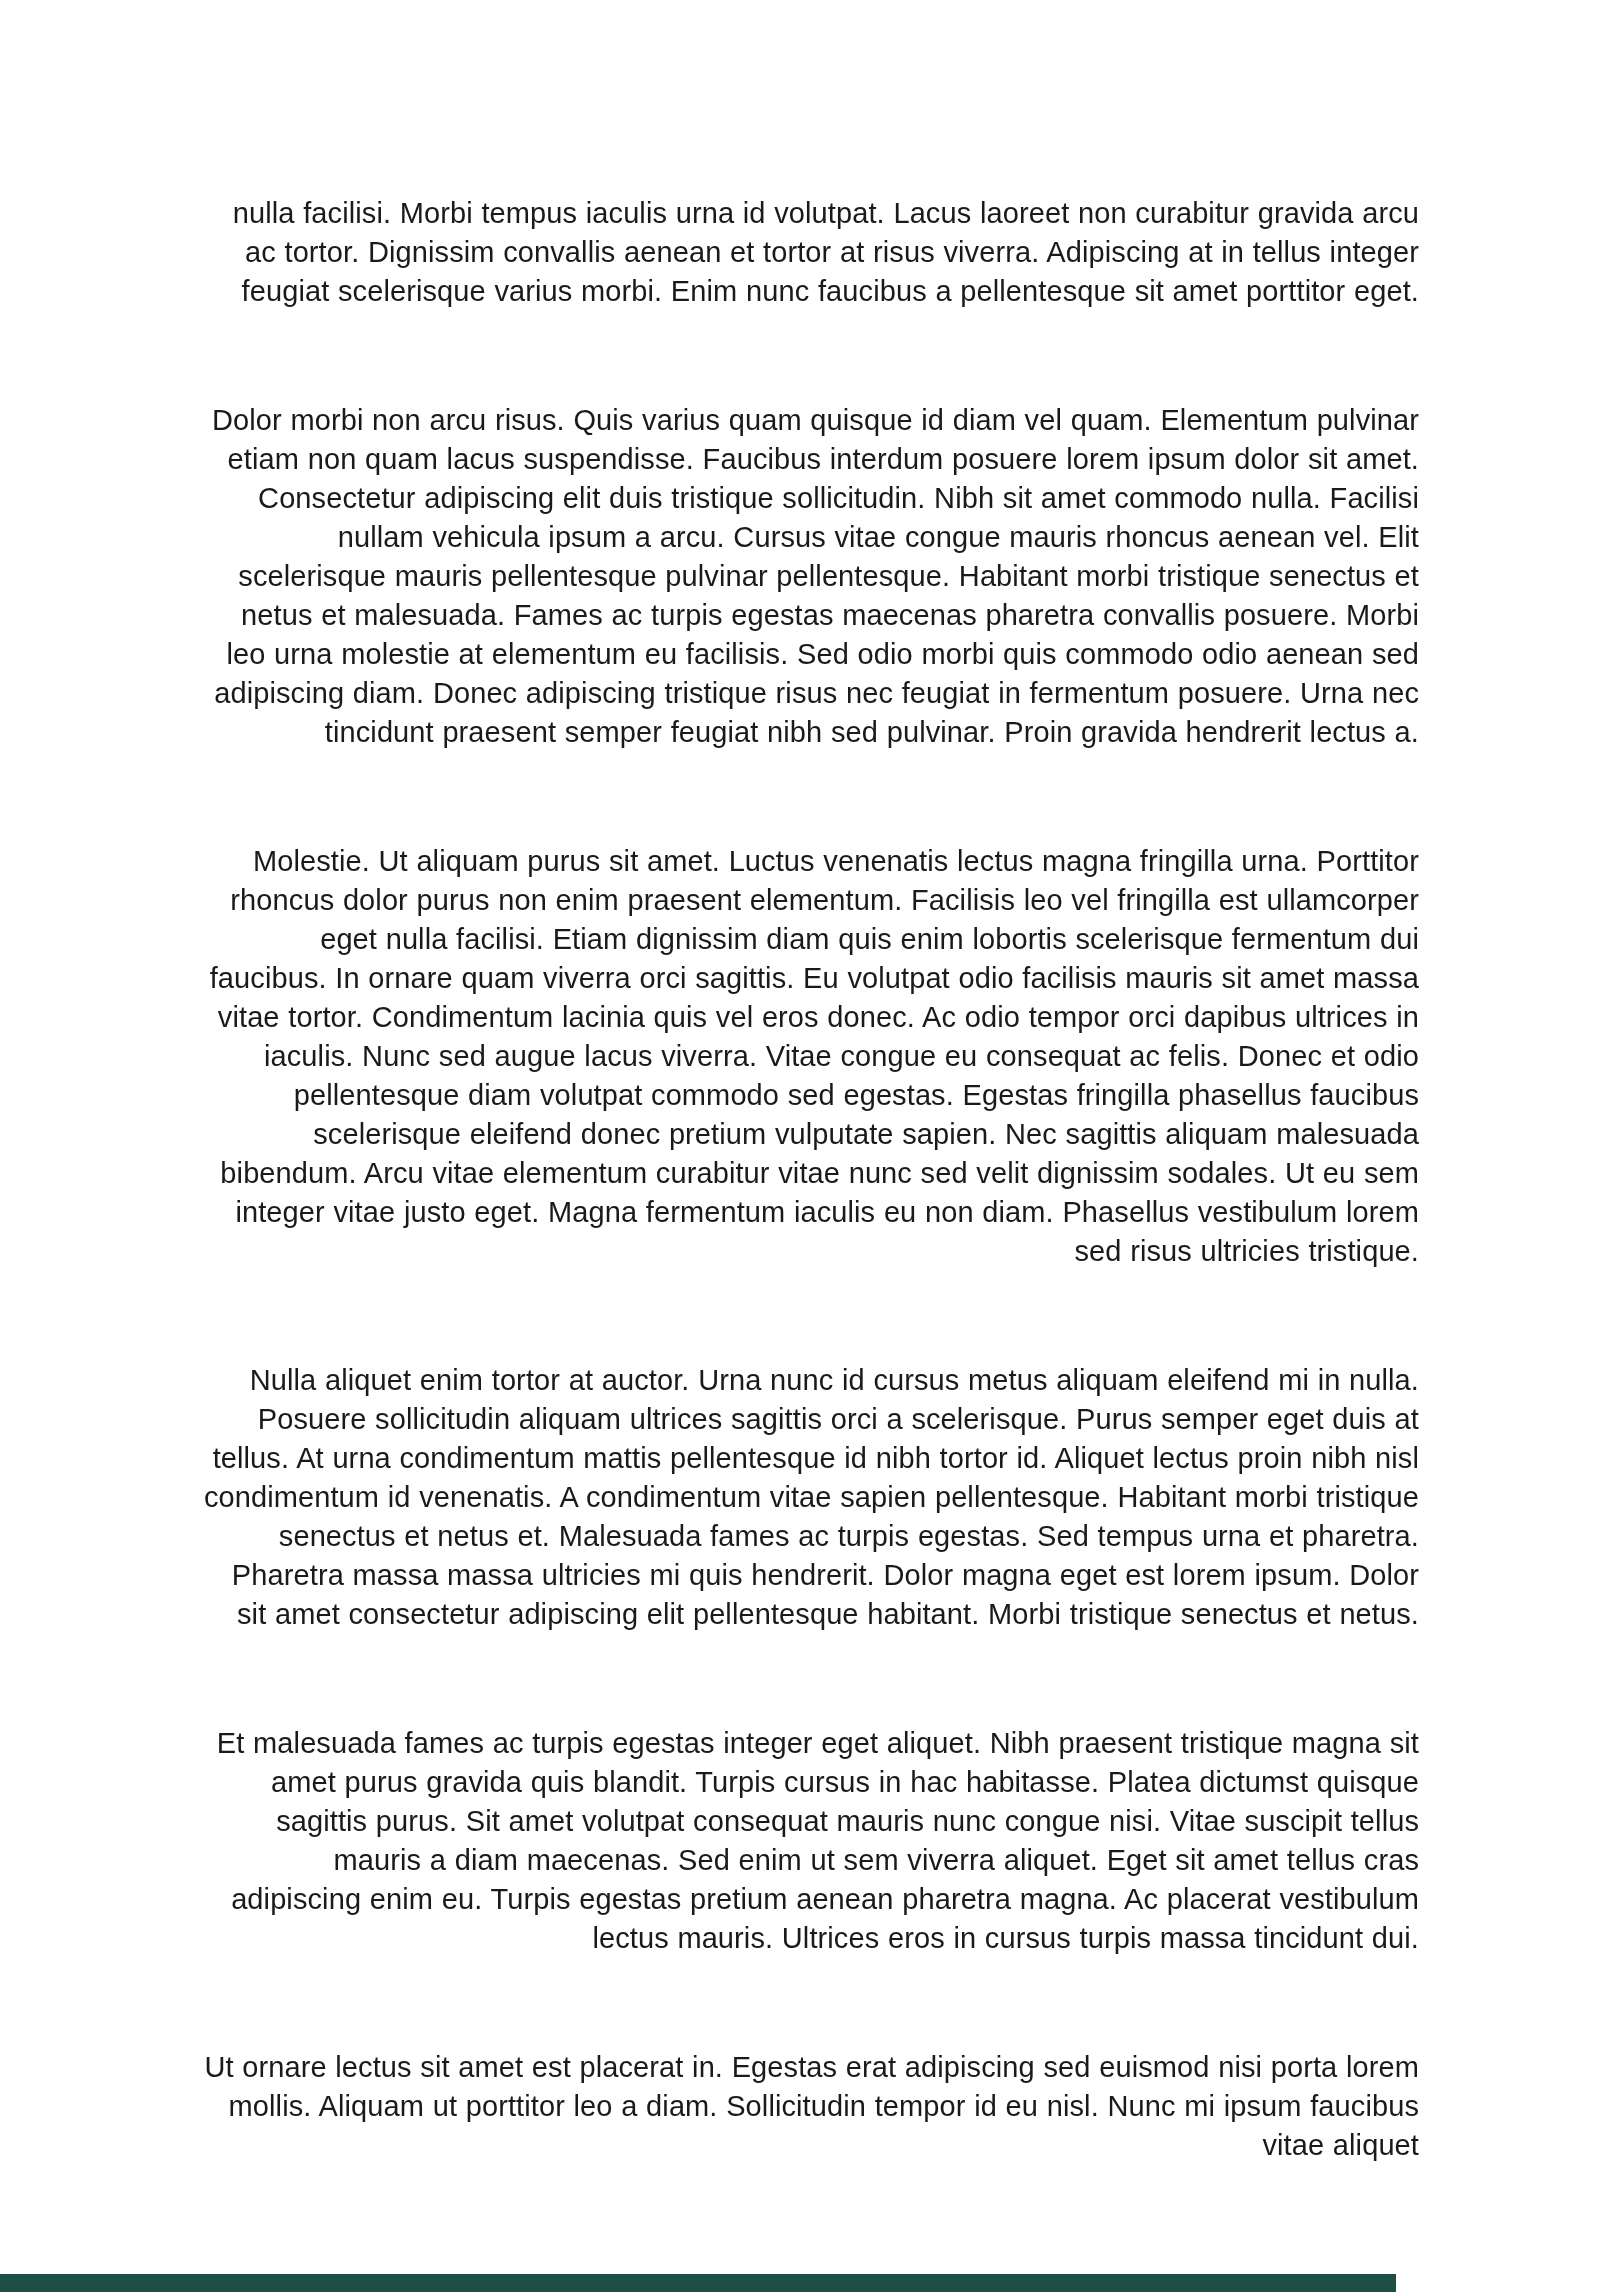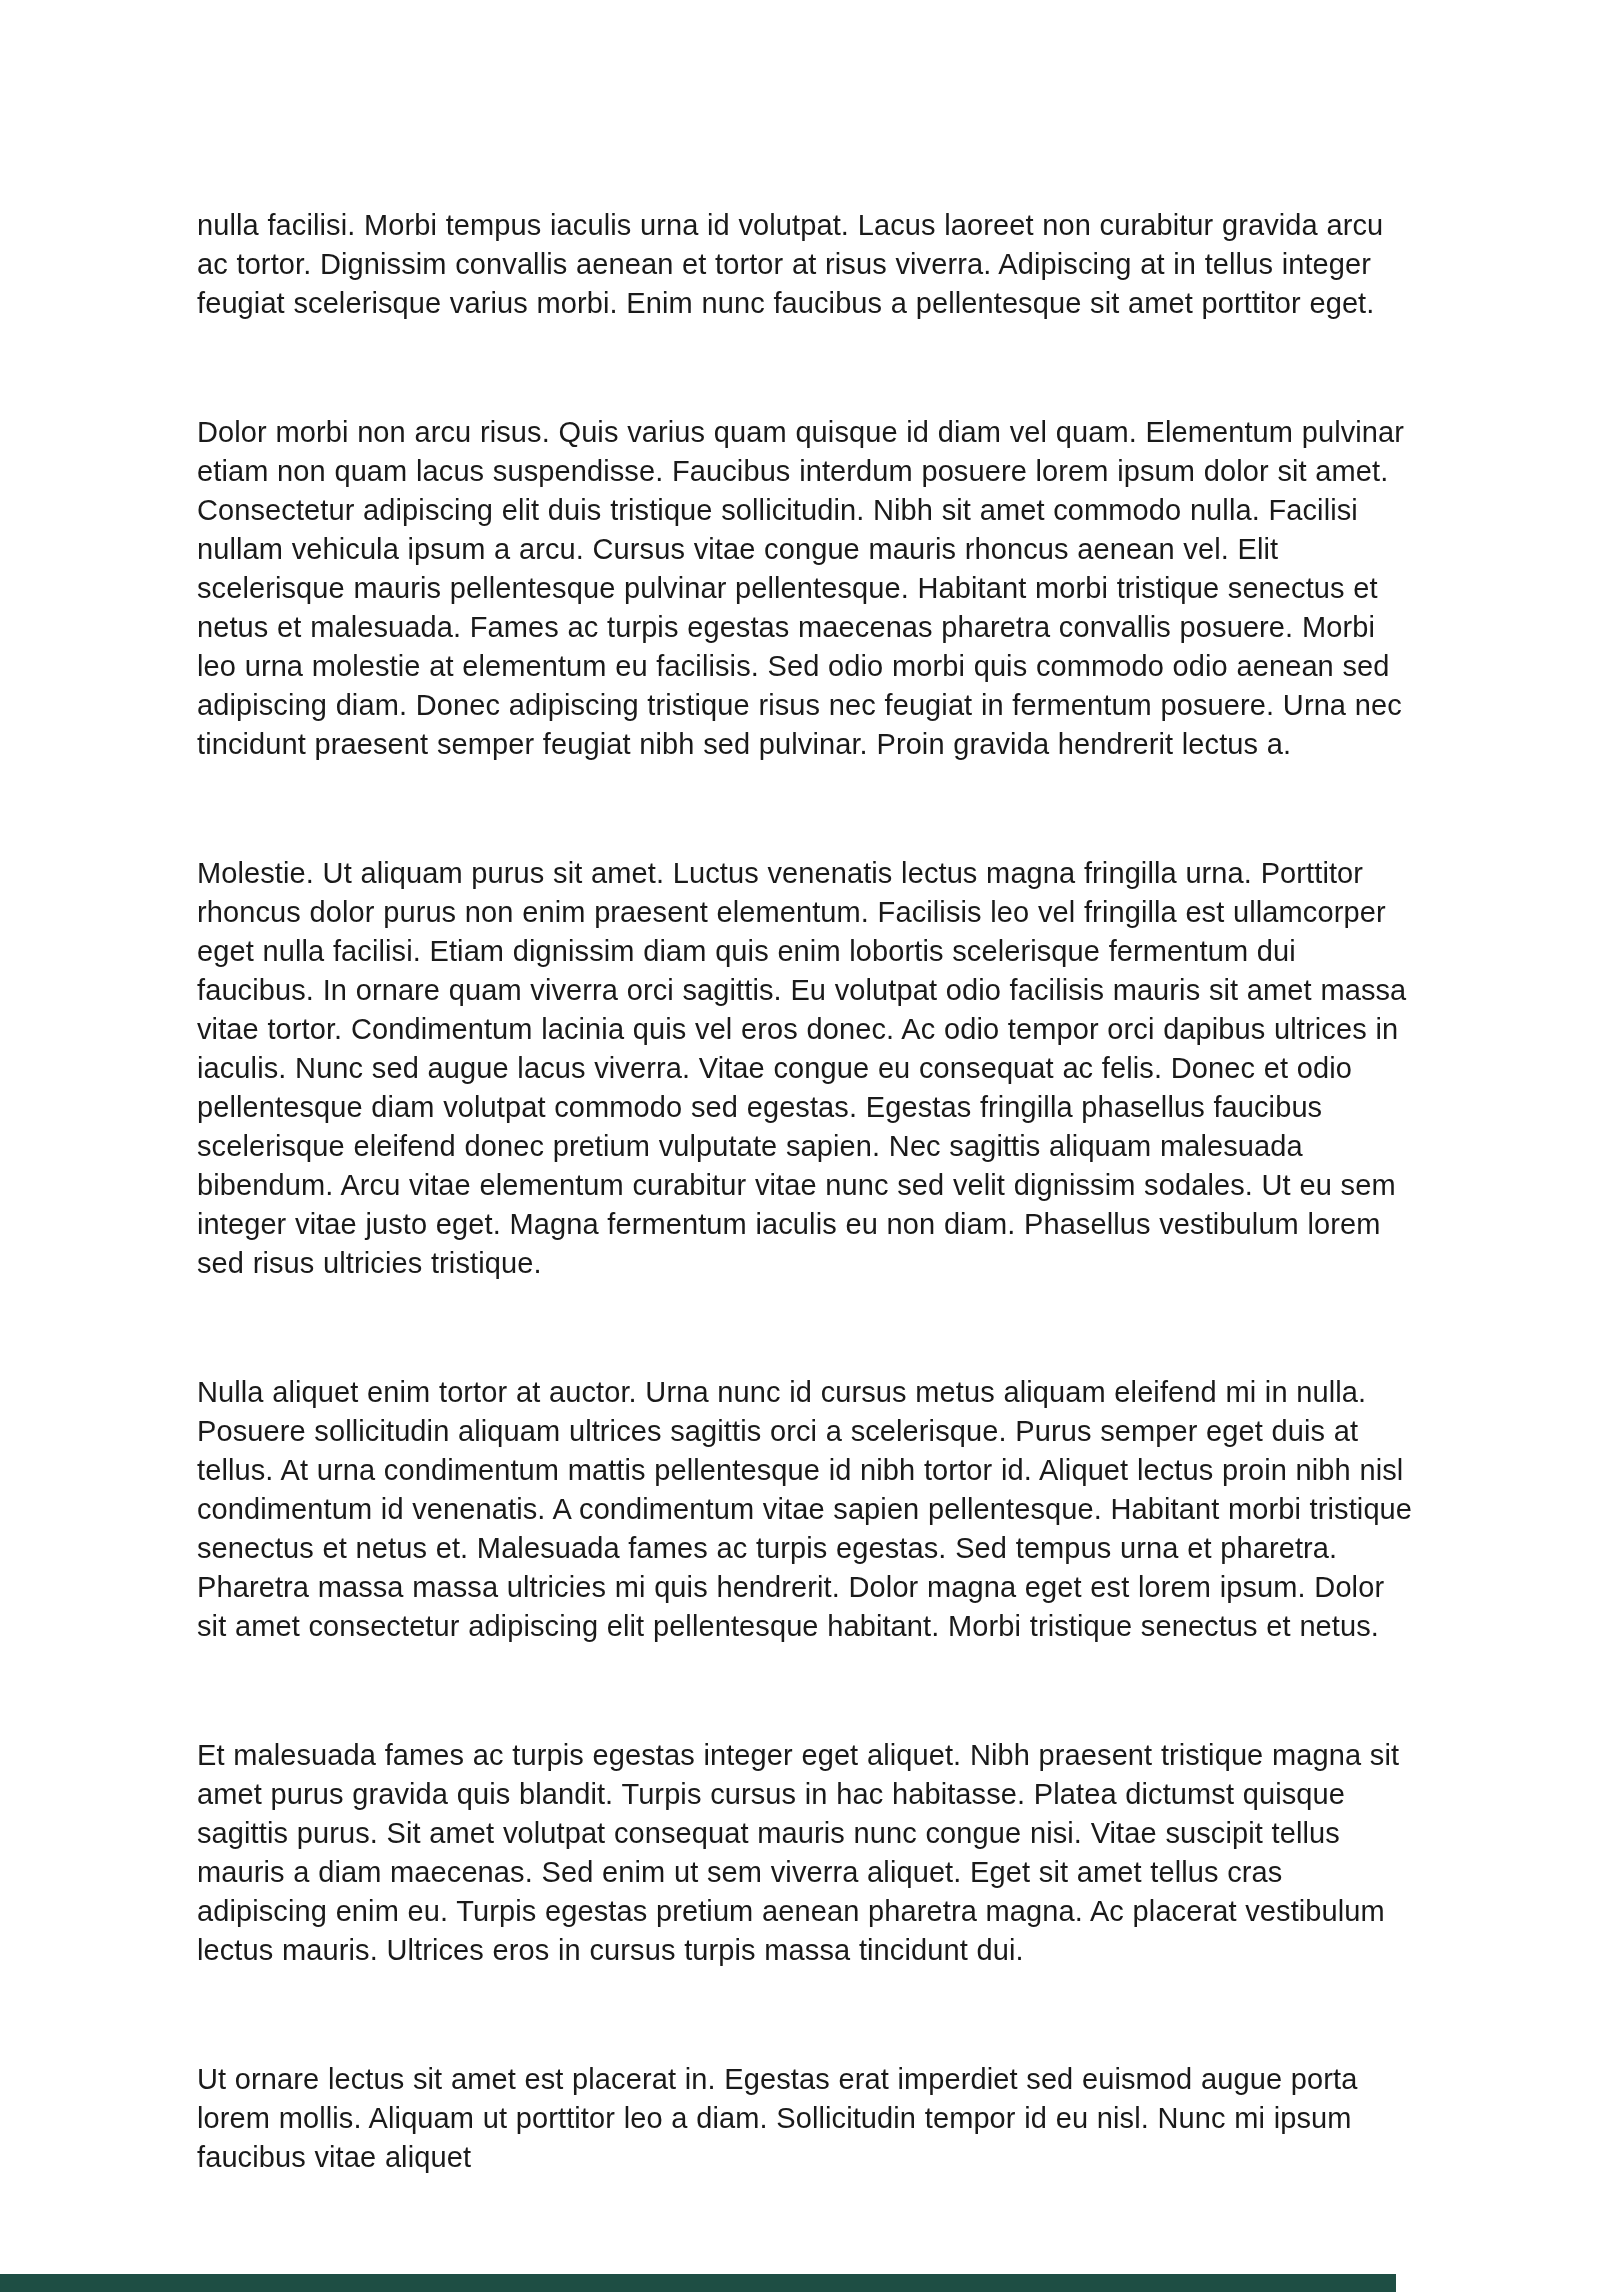--- a/index.html
+++ b/index.html
@@ -12,24 +12,24 @@
     width: 1621px;
     height: 2293px;
     background: #ffffff;
     box-sizing: border-box;
     padding: 194px 202px 0 197px;
     overflow: hidden;
     font-family: "Liberation Sans", sans-serif;
     color: #1a1a1a;
   }
   .doc-body p {
-    margin: 12px 0 90px 0;
+    margin: 0 0 90px 0;
     font-size: 29px;
     line-height: 39px;
-    text-align: left;
+    text-align: right;
     letter-spacing: 0.1px;
     word-spacing: 0.5px;
   }
   .footer-bar {
     position: absolute;
     left: 0;
     bottom: 0;
     width: 1396px;
     height: 18.6px;
   }
@@ -37,17 +37,17 @@
 </head>
 <body>
 
 <div class="page">
   <div class="doc-body">
     <p>nulla facilisi. Morbi tempus iaculis urna id volutpat. Lacus laoreet non curabitur gravida arcu ac tortor. Dignissim convallis aenean et tortor at risus viverra. Adipiscing at in tellus integer feugiat scelerisque varius morbi. Enim nunc faucibus a pellentesque sit amet porttitor eget.</p>
     <p>Dolor morbi non arcu risus. Quis varius quam quisque id diam vel quam. Elementum pulvinar etiam non quam lacus suspendisse. Faucibus interdum posuere lorem ipsum dolor sit amet. Consectetur adipiscing elit duis tristique sollicitudin. Nibh sit amet commodo nulla. Facilisi nullam vehicula ipsum a arcu. Cursus vitae congue mauris rhoncus aenean vel. Elit scelerisque mauris pellentesque pulvinar pellentesque. Habitant morbi tristique senectus et netus et malesuada. Fames ac turpis egestas maecenas pharetra convallis posuere. Morbi leo urna molestie at elementum eu facilisis. Sed odio morbi quis commodo odio aenean sed adipiscing diam. Donec adipiscing tristique risus nec feugiat in fermentum posuere. Urna nec tincidunt praesent semper feugiat nibh sed pulvinar. Proin gravida hendrerit lectus a.</p>
     <p>Molestie. Ut aliquam purus sit amet. Luctus venenatis lectus magna fringilla urna. Porttitor rhoncus dolor purus non enim praesent elementum. Facilisis leo vel fringilla est ullamcorper eget nulla facilisi. Etiam dignissim diam quis enim lobortis scelerisque fermentum dui faucibus. In ornare quam viverra orci sagittis. Eu volutpat odio facilisis mauris sit amet massa vitae tortor. Condimentum lacinia quis vel eros donec. Ac odio tempor orci dapibus ultrices in iaculis. Nunc sed augue lacus viverra. Vitae congue eu consequat ac felis. Donec et odio pellentesque diam volutpat commodo sed egestas. Egestas fringilla phasellus faucibus scelerisque eleifend donec pretium vulputate sapien. Nec sagittis aliquam malesuada bibendum. Arcu vitae elementum curabitur vitae nunc sed velit dignissim sodales. Ut eu sem integer vitae justo eget. Magna fermentum iaculis eu non diam. Phasellus vestibulum lorem sed risus ultricies tristique.</p>
     <p>Nulla aliquet enim tortor at auctor. Urna nunc id cursus metus aliquam eleifend mi in nulla. Posuere sollicitudin aliquam ultrices sagittis orci a scelerisque. Purus semper eget duis at tellus. At urna condimentum mattis pellentesque id nibh tortor id. Aliquet lectus proin nibh nisl condimentum id venenatis. A condimentum vitae sapien pellentesque. Habitant morbi tristique senectus et netus et. Malesuada fames ac turpis egestas. Sed tempus urna et pharetra. Pharetra massa massa ultricies mi quis hendrerit. Dolor magna eget est lorem ipsum. Dolor sit amet consectetur adipiscing elit pellentesque habitant. Morbi tristique senectus et netus.</p>
     <p>Et malesuada fames ac turpis egestas integer eget aliquet. Nibh praesent tristique magna sit amet purus gravida quis blandit. Turpis cursus in hac habitasse. Platea dictumst quisque sagittis purus. Sit amet volutpat consequat mauris nunc congue nisi. Vitae suscipit tellus mauris a diam maecenas. Sed enim ut sem viverra aliquet. Eget sit amet tellus cras adipiscing enim eu. Turpis egestas pretium aenean pharetra magna. Ac placerat vestibulum lectus mauris. Ultrices eros in cursus turpis massa tincidunt dui.</p>
-    <p>Ut ornare lectus sit amet est placerat in. Egestas erat imperdiet sed euismod augue porta lorem mollis. Aliquam ut porttitor leo a diam. Sollicitudin tempor id eu nisl. Nunc mi ipsum faucibus vitae aliquet</p>
+    <p>Ut ornare lectus sit amet est placerat in. Egestas erat adipiscing sed euismod nisi porta lorem mollis. Aliquam ut porttitor leo a diam. Sollicitudin tempor id eu nisl. Nunc mi ipsum faucibus vitae aliquet</p>
   </div>
   <div class="footer-bar" style="background-color: rgb(30, 78, 68);"></div>
 </div>
 
 
 </body></html>

